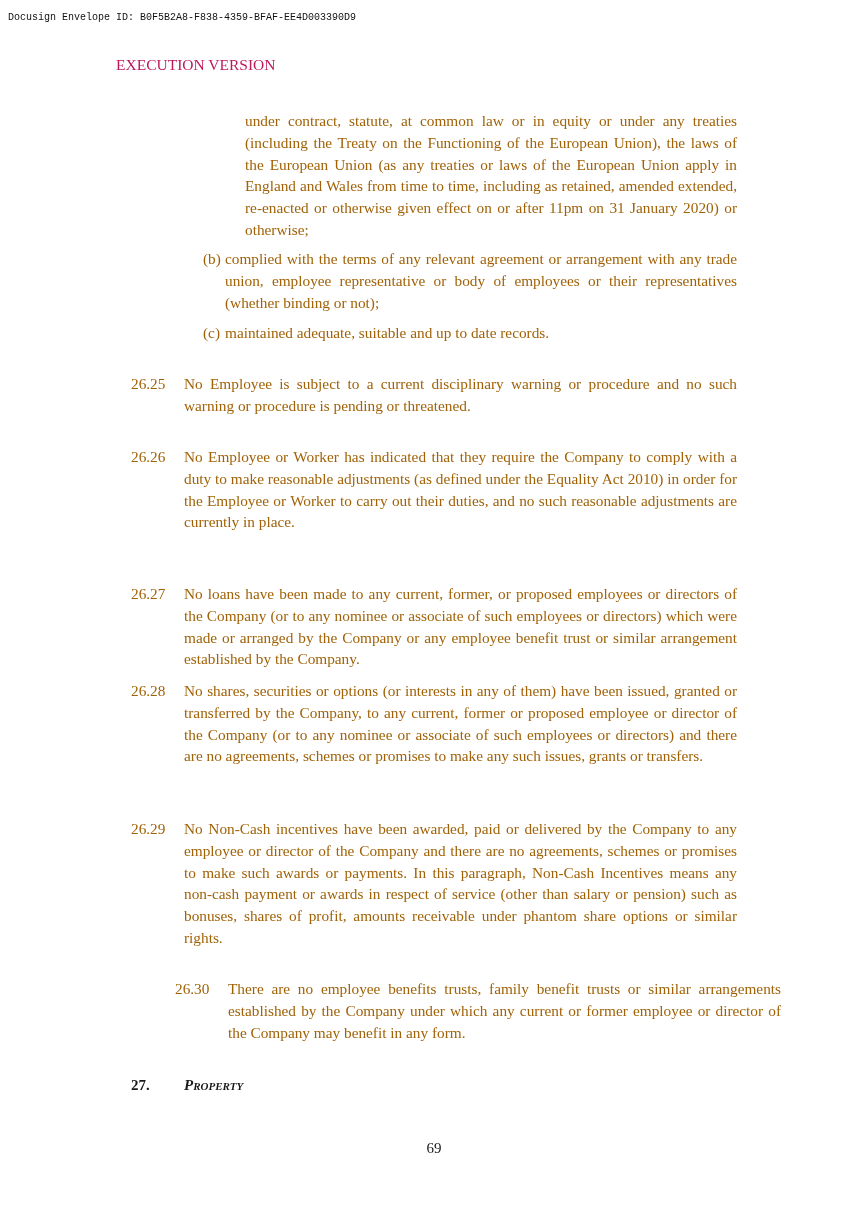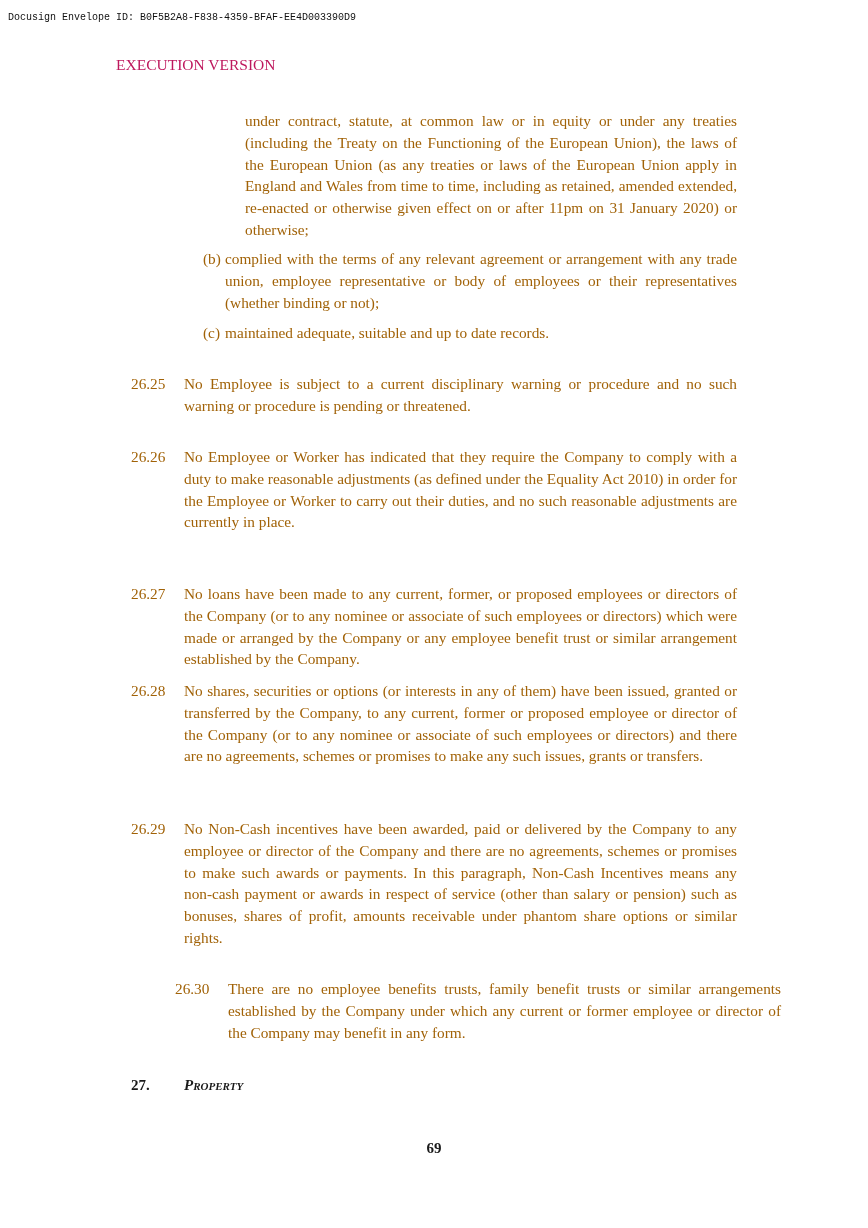--- a/index.html
+++ b/index.html
@@ -10,21 +10,21 @@
   .cont { position: absolute; left: 245px; top: 110px; width: 492px; text-align: justify; }
   .sub { position: absolute; left: 203px; width: 534px; }
   .sub .lbl { position: absolute; left: 0; top: 0; }
   .sub .txt { margin-left: 22px; text-align: justify; }
   .clause { position: absolute; left: 131px; width: 606px; }
   .clause .num { position: absolute; left: 0; top: 0; }
   .clause .txt { margin-left: 53px; text-align: justify; }
   .heading { position: absolute; left: 131px; top: 1077px; font-family: "Liberation Serif", serif; font-weight: bold; font-size: 15px; }
   .heading .hnum { position: absolute; left: 0; }
   .heading .htitle { position: absolute; left: 53px; font-variant: small-caps; white-space: nowrap; font-style: italic; }
-  .page-num { position: absolute; left: 0; width: 868px; top: 1140px; text-align: center; font-family: "Liberation Serif", serif; font-size: 15px; font-weight: bold; }
+  .page-num { position: absolute; left: 0; width: 868px; top: 1140px; text-align: center; font-family: "Liberation Serif", serif; font-size: 15px; }
 </style>
 </head>
 <body>
 
 <div class="envelope">Docusign Envelope ID: B0F5B2A8-F838-4359-BFAF-EE4D003390D9</div>
 <div class="exec">EXECUTION VERSION</div>
 
 <div class="doc cont">under contract, statute, at common law or in equity or under any treaties (including the Treaty on the Functioning of the European Union), the laws of the European Union (as any treaties or laws of the European Union apply in England and Wales from time to time, including as retained, amended extended, re-enacted or otherwise given effect on or after 11pm on 31 January 2020) or otherwise;</div>
 
 <div class="doc sub" style="top:248px;">

